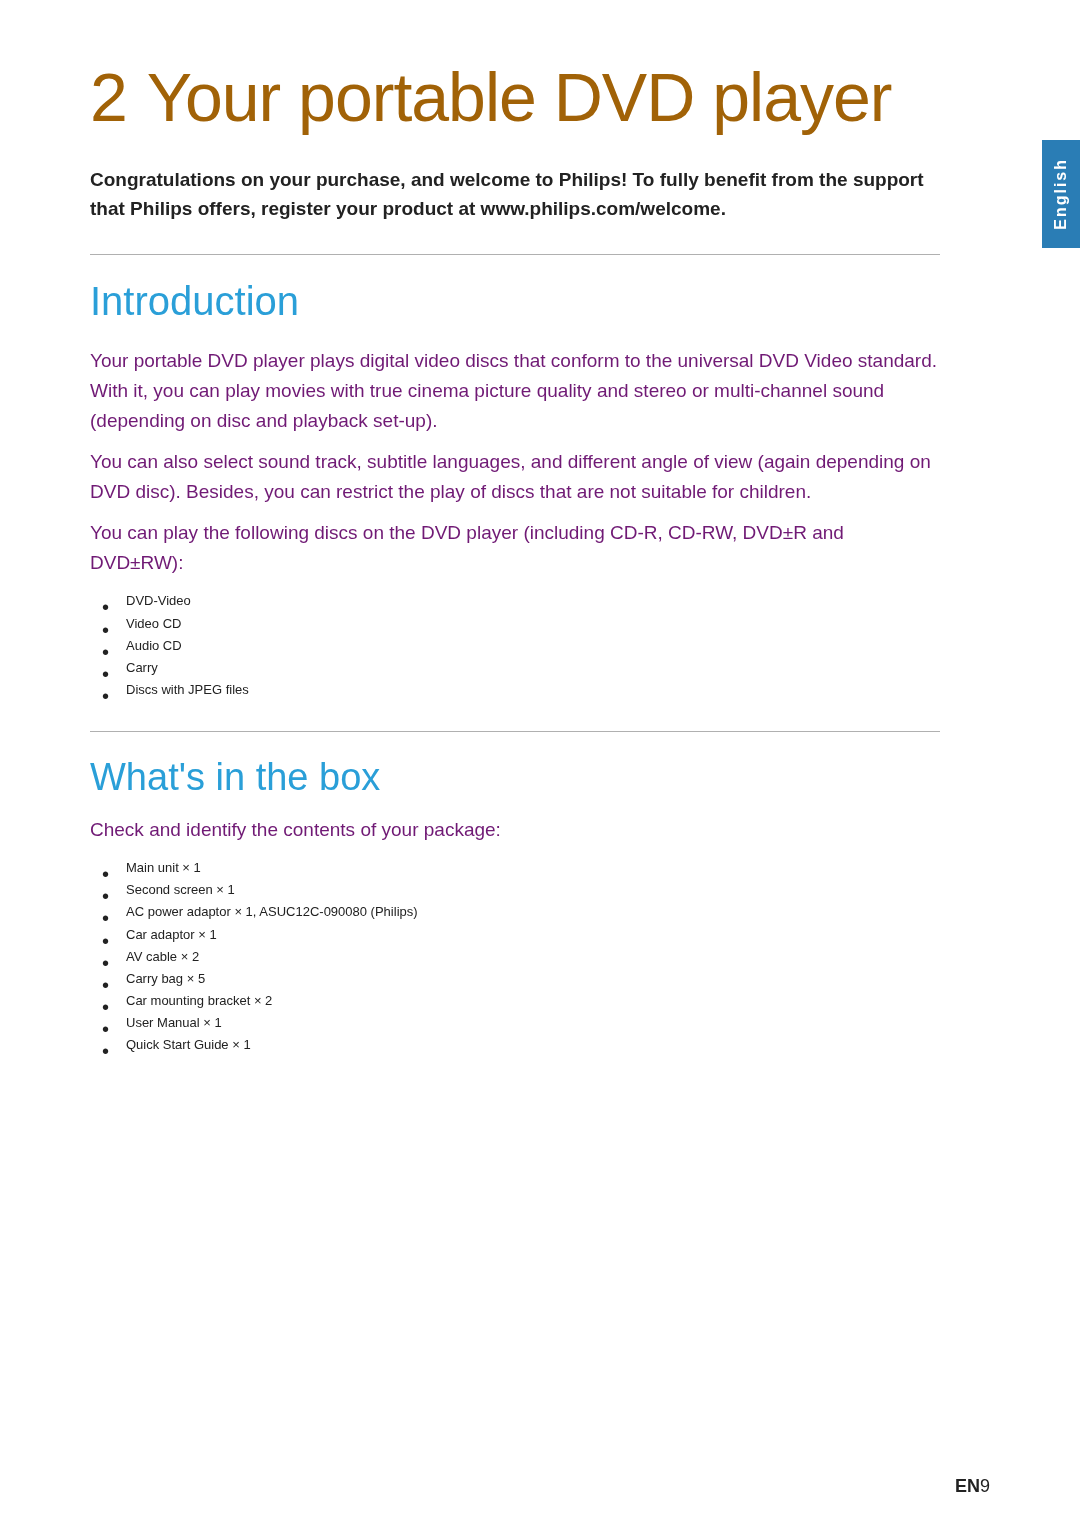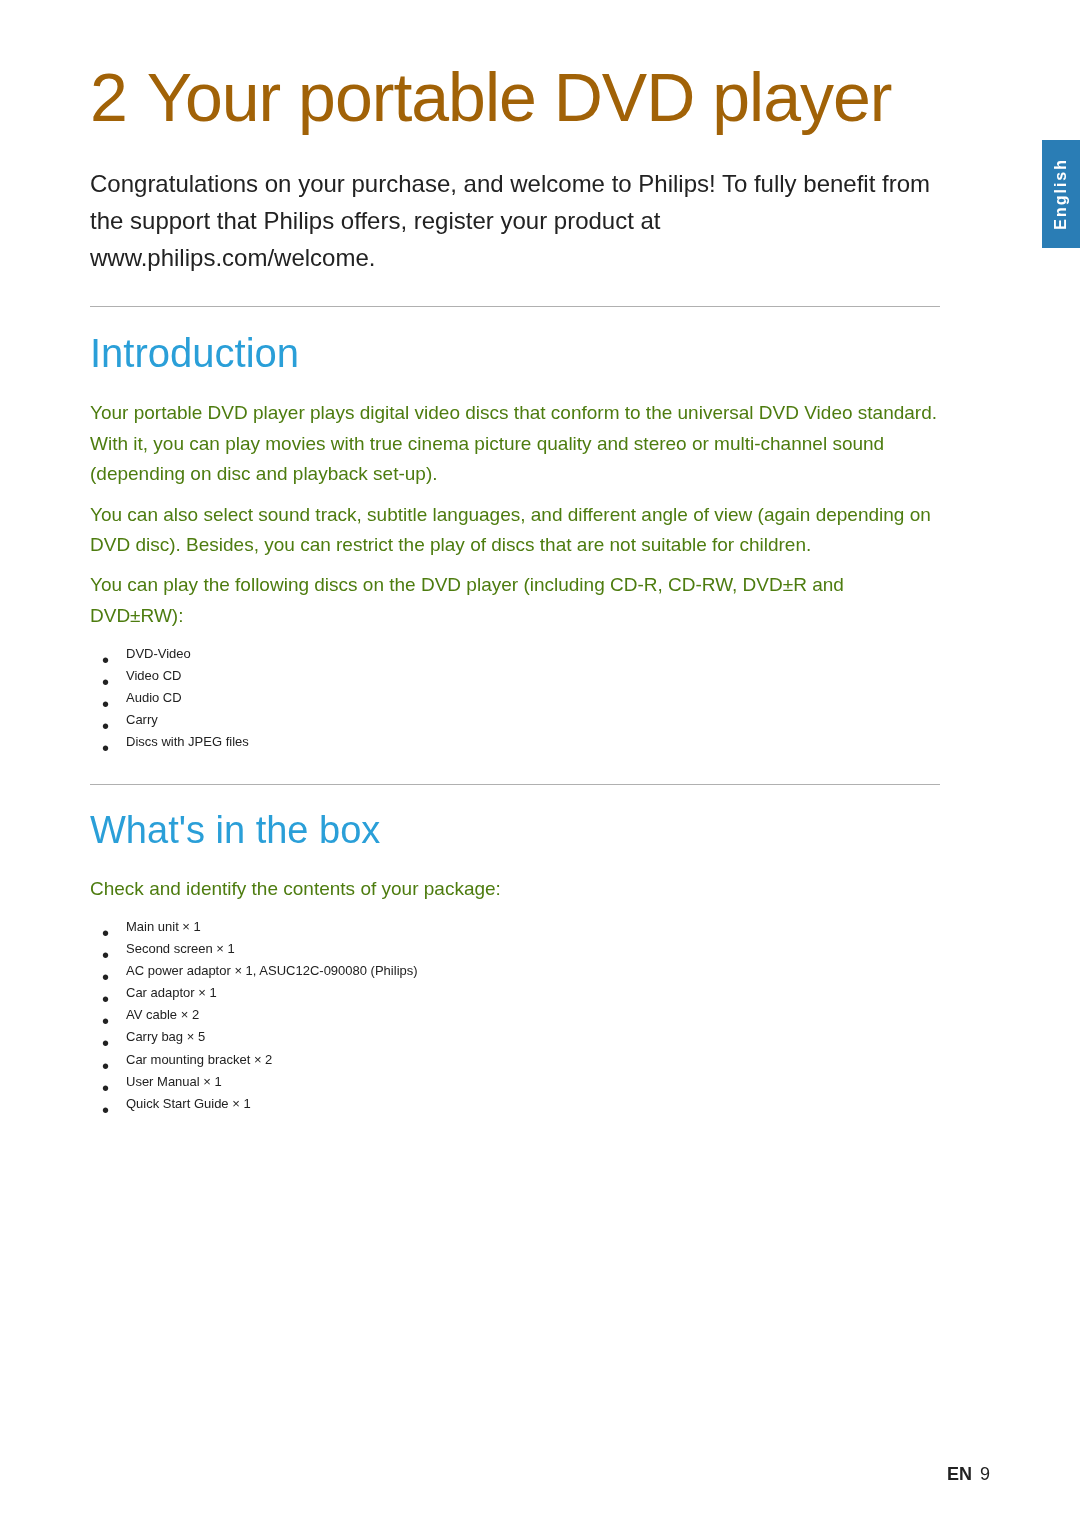--- a/index.html
+++ b/index.html
@@ -44,25 +44,24 @@
       color: #ffffff;
       font-size: 16px;
       font-weight: bold;
       letter-spacing: 2px;
       transform: rotate(180deg);
     }
 
     
     .page-footer {
       position: absolute;
-      bottom: 40px;
+      bottom: 28px;
       right: 90px;
       display: flex;
       align-items: center;
-      gap: 8px;
     }
 
     .page-footer-label {
       font-size: 18px;
       font-weight: bold;
       color: #222222;
     }
 
     .page-footer-number {
       font-size: 18px;
@@ -84,25 +83,26 @@
       letter-spacing: -1px;
     }
 
     .chapter-number {
       font-weight: 300;
       margin-right: 20px;
     }
 
     
     .intro-paragraph {
-      font-size: 24px;
+      font-size: 19px;
       line-height: 1.55;
       color: #222222;
       margin-bottom: 28px;
       max-width: 920px;
+      font-weight: bold;
     }
 
     
     .divider {
       border: none;
       border-top: 1.5px solid #b0b0b0;
       margin: 30px 0 24px 0;
       max-width: 920px;
     }
 
@@ -112,21 +112,21 @@
       font-weight: 400;
       color: #2a9fd8;
       margin-bottom: 22px;
       letter-spacing: 0;
     }
 
     
     .body-text {
       font-size: 19px;
       line-height: 1.6;
-      color: #4d7c0f;
+      color: #701a75;
       max-width: 920px;
       margin-bottom: 10px;
     }
 
     
     .bullet-list {
       list-style: none;
       margin: 12px 0 20px 0;
       padding: 0;
     }
@@ -146,21 +146,21 @@
       top: 0;
       font-size: 20px;
       color: #222222;
     }
 
     
     .section-heading-cyan {
       font-size: 38px;
       font-weight: 400;
       color: #2a9fd8;
-      margin-bottom: 22px;
+      margin-bottom: 16px;
     }
   </style>
 </head>
 <body>
 
 <div class="page-container">
 
   <div class="side-tab">
     <span class="side-tab-text">English</span>
   </div>

